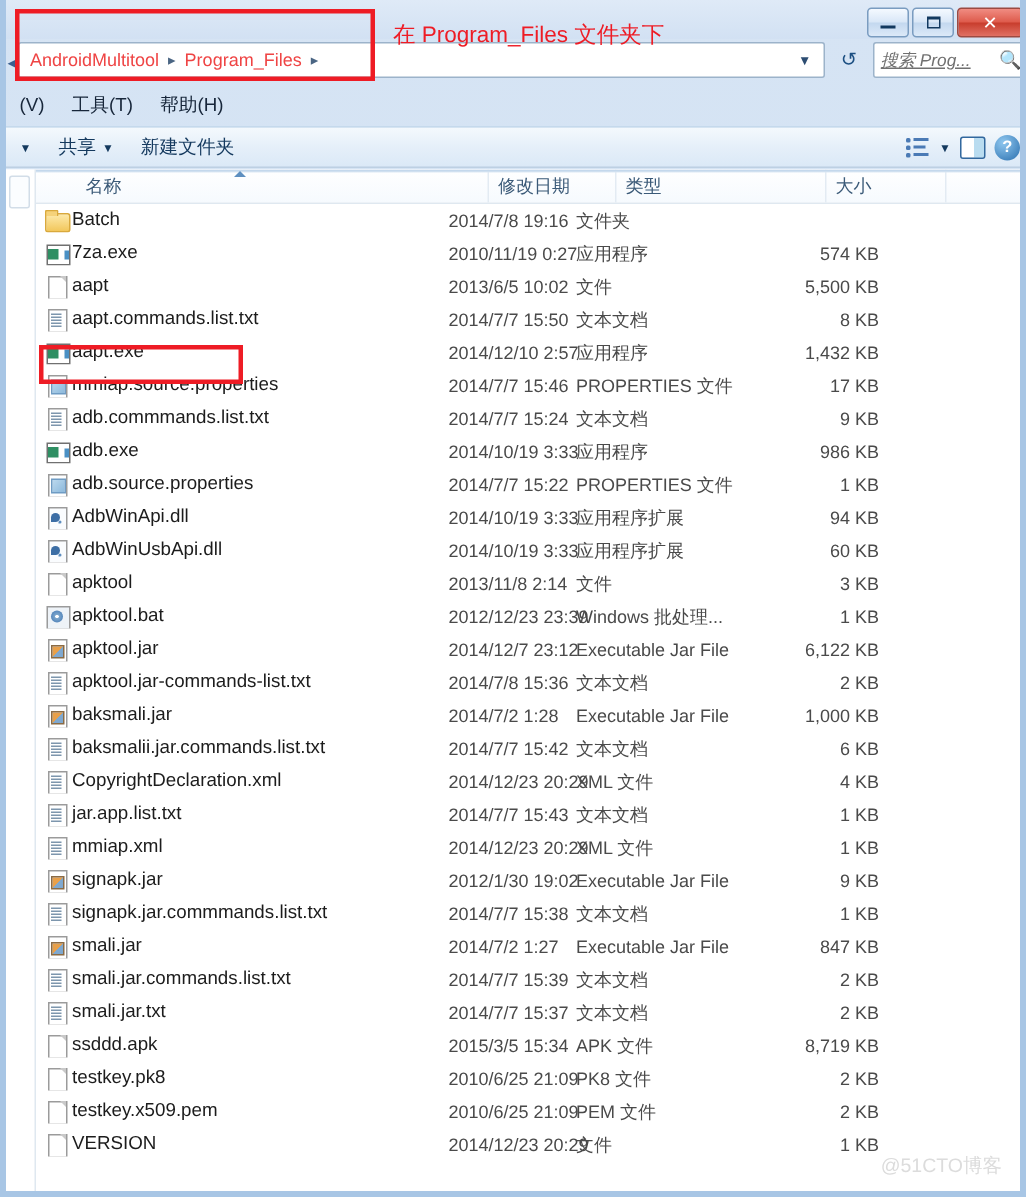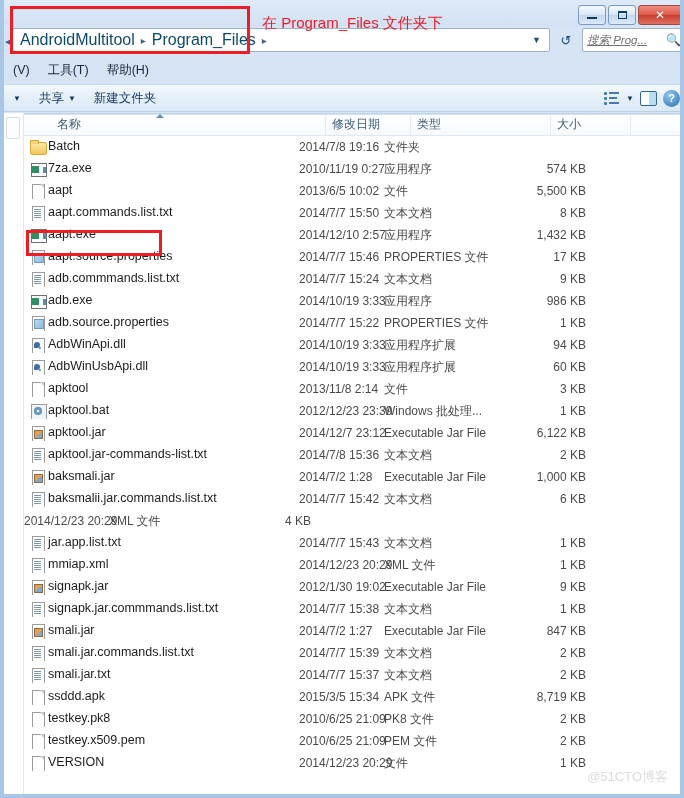--- a/index.html
+++ b/index.html
@@ -81,22 +81,22 @@
     left: 8px; top: 0;
     width: 538px; height: 24px;
     background: #ffffff;
     border: 1px solid #9cb3ca;
     border-radius: 2px;
     display: flex;
     align-items: center;
     padding: 0 4px;
   }
   .crumb {
-    font-size: 16px;
-    color: #0c4a6e;
+    font-size: 12px;
+    color: #ef4444;
     padding: 2px 3px;
     white-space: nowrap;
     cursor: pointer;
   }
   .crumb-sep {
     color: #4a6583;
     font-size: 10px;
     padding: 0 3px;
     user-select: none;
   }
@@ -617,21 +617,21 @@
               <span class="ico exe"></span>
               <span>aapt.exe</span>
             </div>
             <div class="cell-date">2014/12/10 2:57</div>
             <div class="cell-type">应用程序</div>
             <div class="cell-size">1,432 KB</div>
           </div>
           <div class="row">
             <div class="cell-name">
               <span class="ico prop"></span>
-              <span>aapt.source.properties</span>
+              <span>mmiap.source.properties</span>
             </div>
             <div class="cell-date">2014/7/7 15:46</div>
             <div class="cell-type">PROPERTIES 文件</div>
             <div class="cell-size">17 KB</div>
           </div>
           <div class="row">
             <div class="cell-name">
               <span class="ico txt"></span>
               <span>adb.commmands.list.txt</span>
             </div>
@@ -723,20 +723,24 @@
           <div class="row">
             <div class="cell-name">
               <span class="ico txt"></span>
               <span>baksmalii.jar.commands.list.txt</span>
             </div>
             <div class="cell-date">2014/7/7 15:42</div>
             <div class="cell-type">文本文档</div>
             <div class="cell-size">6 KB</div>
           </div>
           <div class="row">
+            <div class="cell-name">
+              <span class="ico txt"></span>
+              <span>CopyrightDeclaration.xml</span>
+            </div>
             <div class="cell-date">2014/12/23 20:29</div>
             <div class="cell-type">XML 文件</div>
             <div class="cell-size">4 KB</div>
           </div>
           <div class="row">
             <div class="cell-name">
               <span class="ico txt"></span>
               <span>jar.app.list.txt</span>
             </div>
             <div class="cell-date">2014/7/7 15:43</div>

